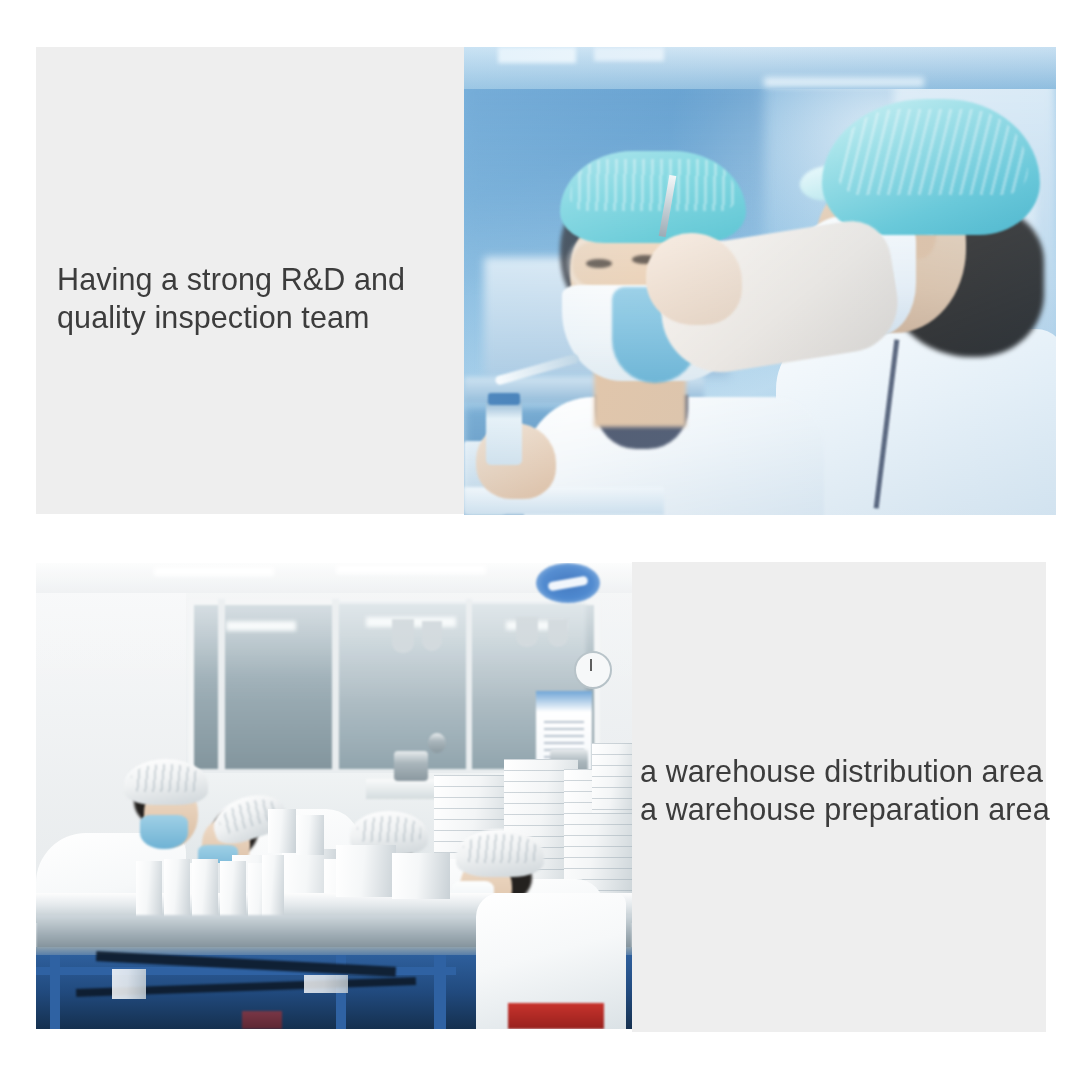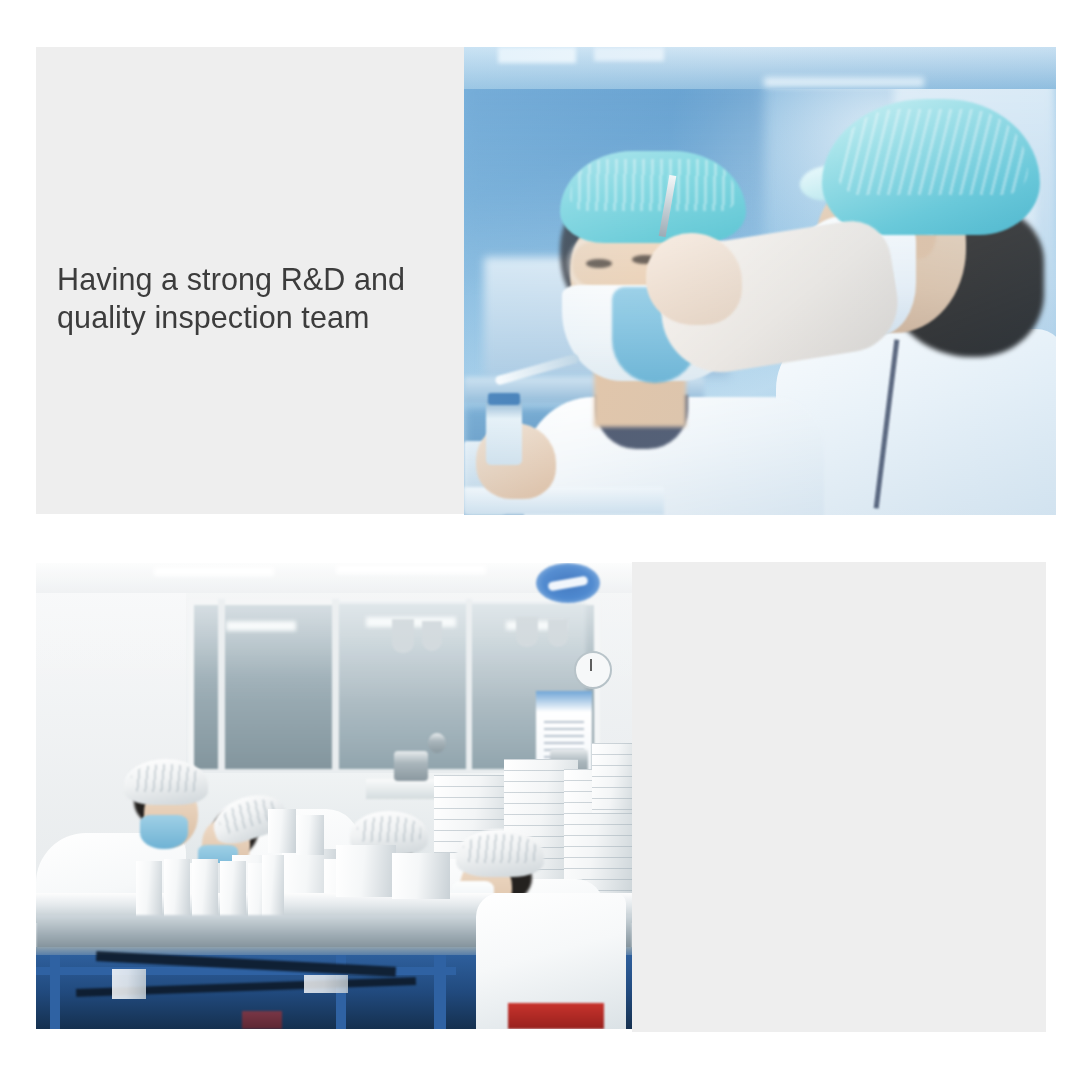--- a/index.html
+++ b/index.html
@@ -568,20 +568,22 @@
 
       <div class="lay glass-overlay"></div>
     </div>
   </div>
 </div>
 
 <div class="panel-bottom">
 
   <div class="panel-bottom-bg"></div>
 
+  <div class="caption-bottom">a warehouse distribution area
+a warehouse preparation area</div>
 
   <div class="photo-bottom">
     <div class="scene">
       <div class="lay b-bg"></div>
       <div class="lay b-wall-left"></div>
       <div class="lay b-ceiling"></div>
       <div class="lay b-ceil-light" style="left:118px;top:4px;width:120px;"></div>
       <div class="lay b-ceil-light" style="left:300px;top:2px;width:150px;"></div>
 
       <div class="lay b-window"></div>

